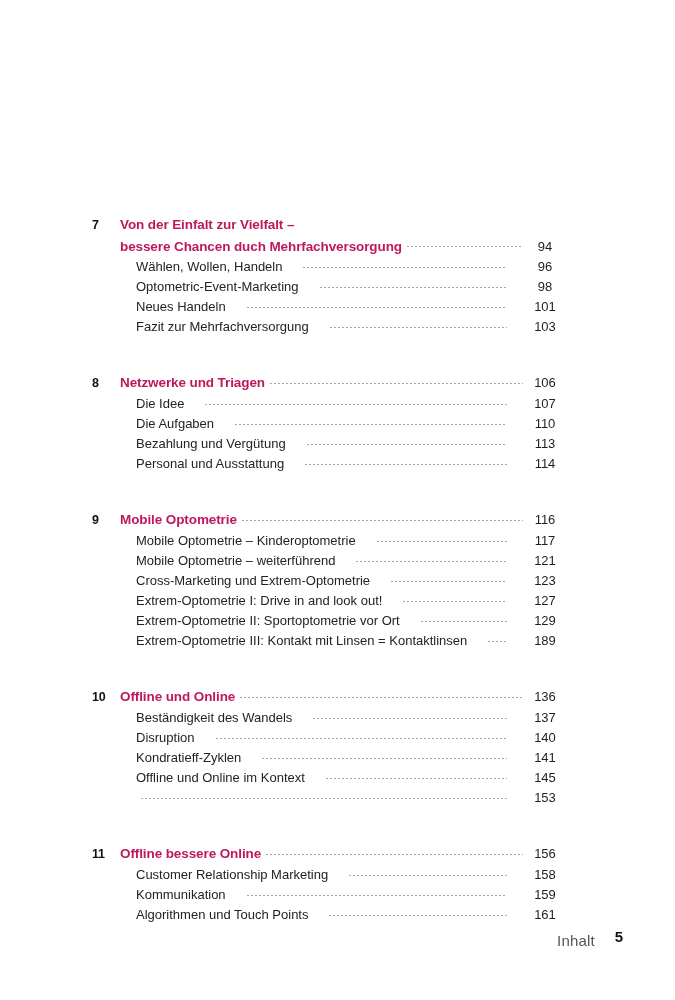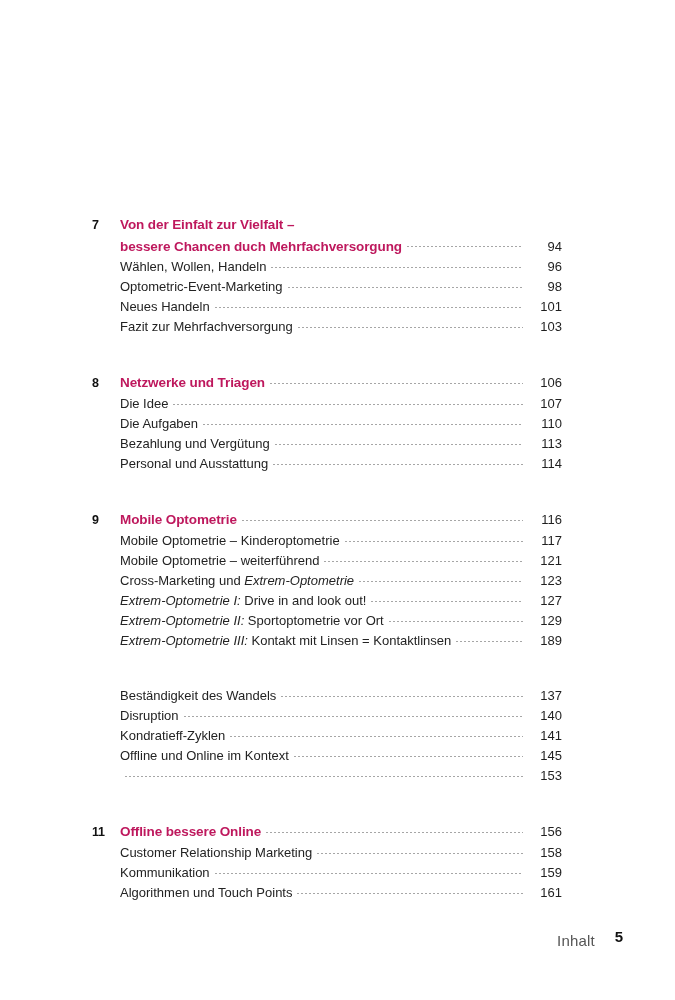--- a/index.html
+++ b/index.html
@@ -78,21 +78,21 @@
     top: 0;
     height: 2px;
     background-image: radial-gradient(circle at 1px 1px, #a6a6a6 0.9px, rgba(255,255,255,0) 1.1px);
     background-size: 4px 2px;
     background-repeat: repeat-x;
   }
 
   .pg {
     flex: 0 0 auto;
     width: 34px;
-    text-align: right;
+    text-align: center;
     font-size: 13px;
     color: #1f1f1f;
   }
 
   
   .row.head .txt {
     font-weight: bold;
     font-size: 13.5px;
     color: #be185d;
     letter-spacing: -0.1px;
@@ -107,31 +107,31 @@
   .row.head.cont .num {
     visibility: hidden;
   }
   .row.head.noleader .leader::before {
     display: none;
   }
 
   
   .row.sub {
     line-height: 20px;
+    gap: 16px;
   }
   .row.sub .txt {
     font-size: 13px;
     color: #232323;
   }
   .row.sub .num {
     visibility: hidden;
   }
 
   .it {
-    font-style: italic;
   }
 
   
   .footer {
     position: absolute;
     left: 0;
     top: 932px;
     width: 675px;
     height: 22px;
   }
@@ -266,20 +266,26 @@
           <div class="pg">129</div>
         </div>
         <div class="row sub">
           <div class="num"></div>
           <div class="txt"><span class="it">Extrem-Optometrie III:</span><span> Kontakt mit Linsen = Kontaktlinsen</span></div>
           <div class="leader"></div>
           <div class="pg">189</div>
         </div>
       </div>
       <div class="chapter">
+        <div class="row head">
+          <div class="num">10</div>
+          <div class="txt">Offline und Online</div>
+          <div class="leader"></div>
+          <div class="pg">136</div>
+        </div>
         <div class="row sub">
           <div class="num"></div>
           <div class="txt">Beständigkeit des Wandels</div>
           <div class="leader"></div>
           <div class="pg">137</div>
         </div>
         <div class="row sub">
           <div class="num"></div>
           <div class="txt">Disruption</div>
           <div class="leader"></div>

